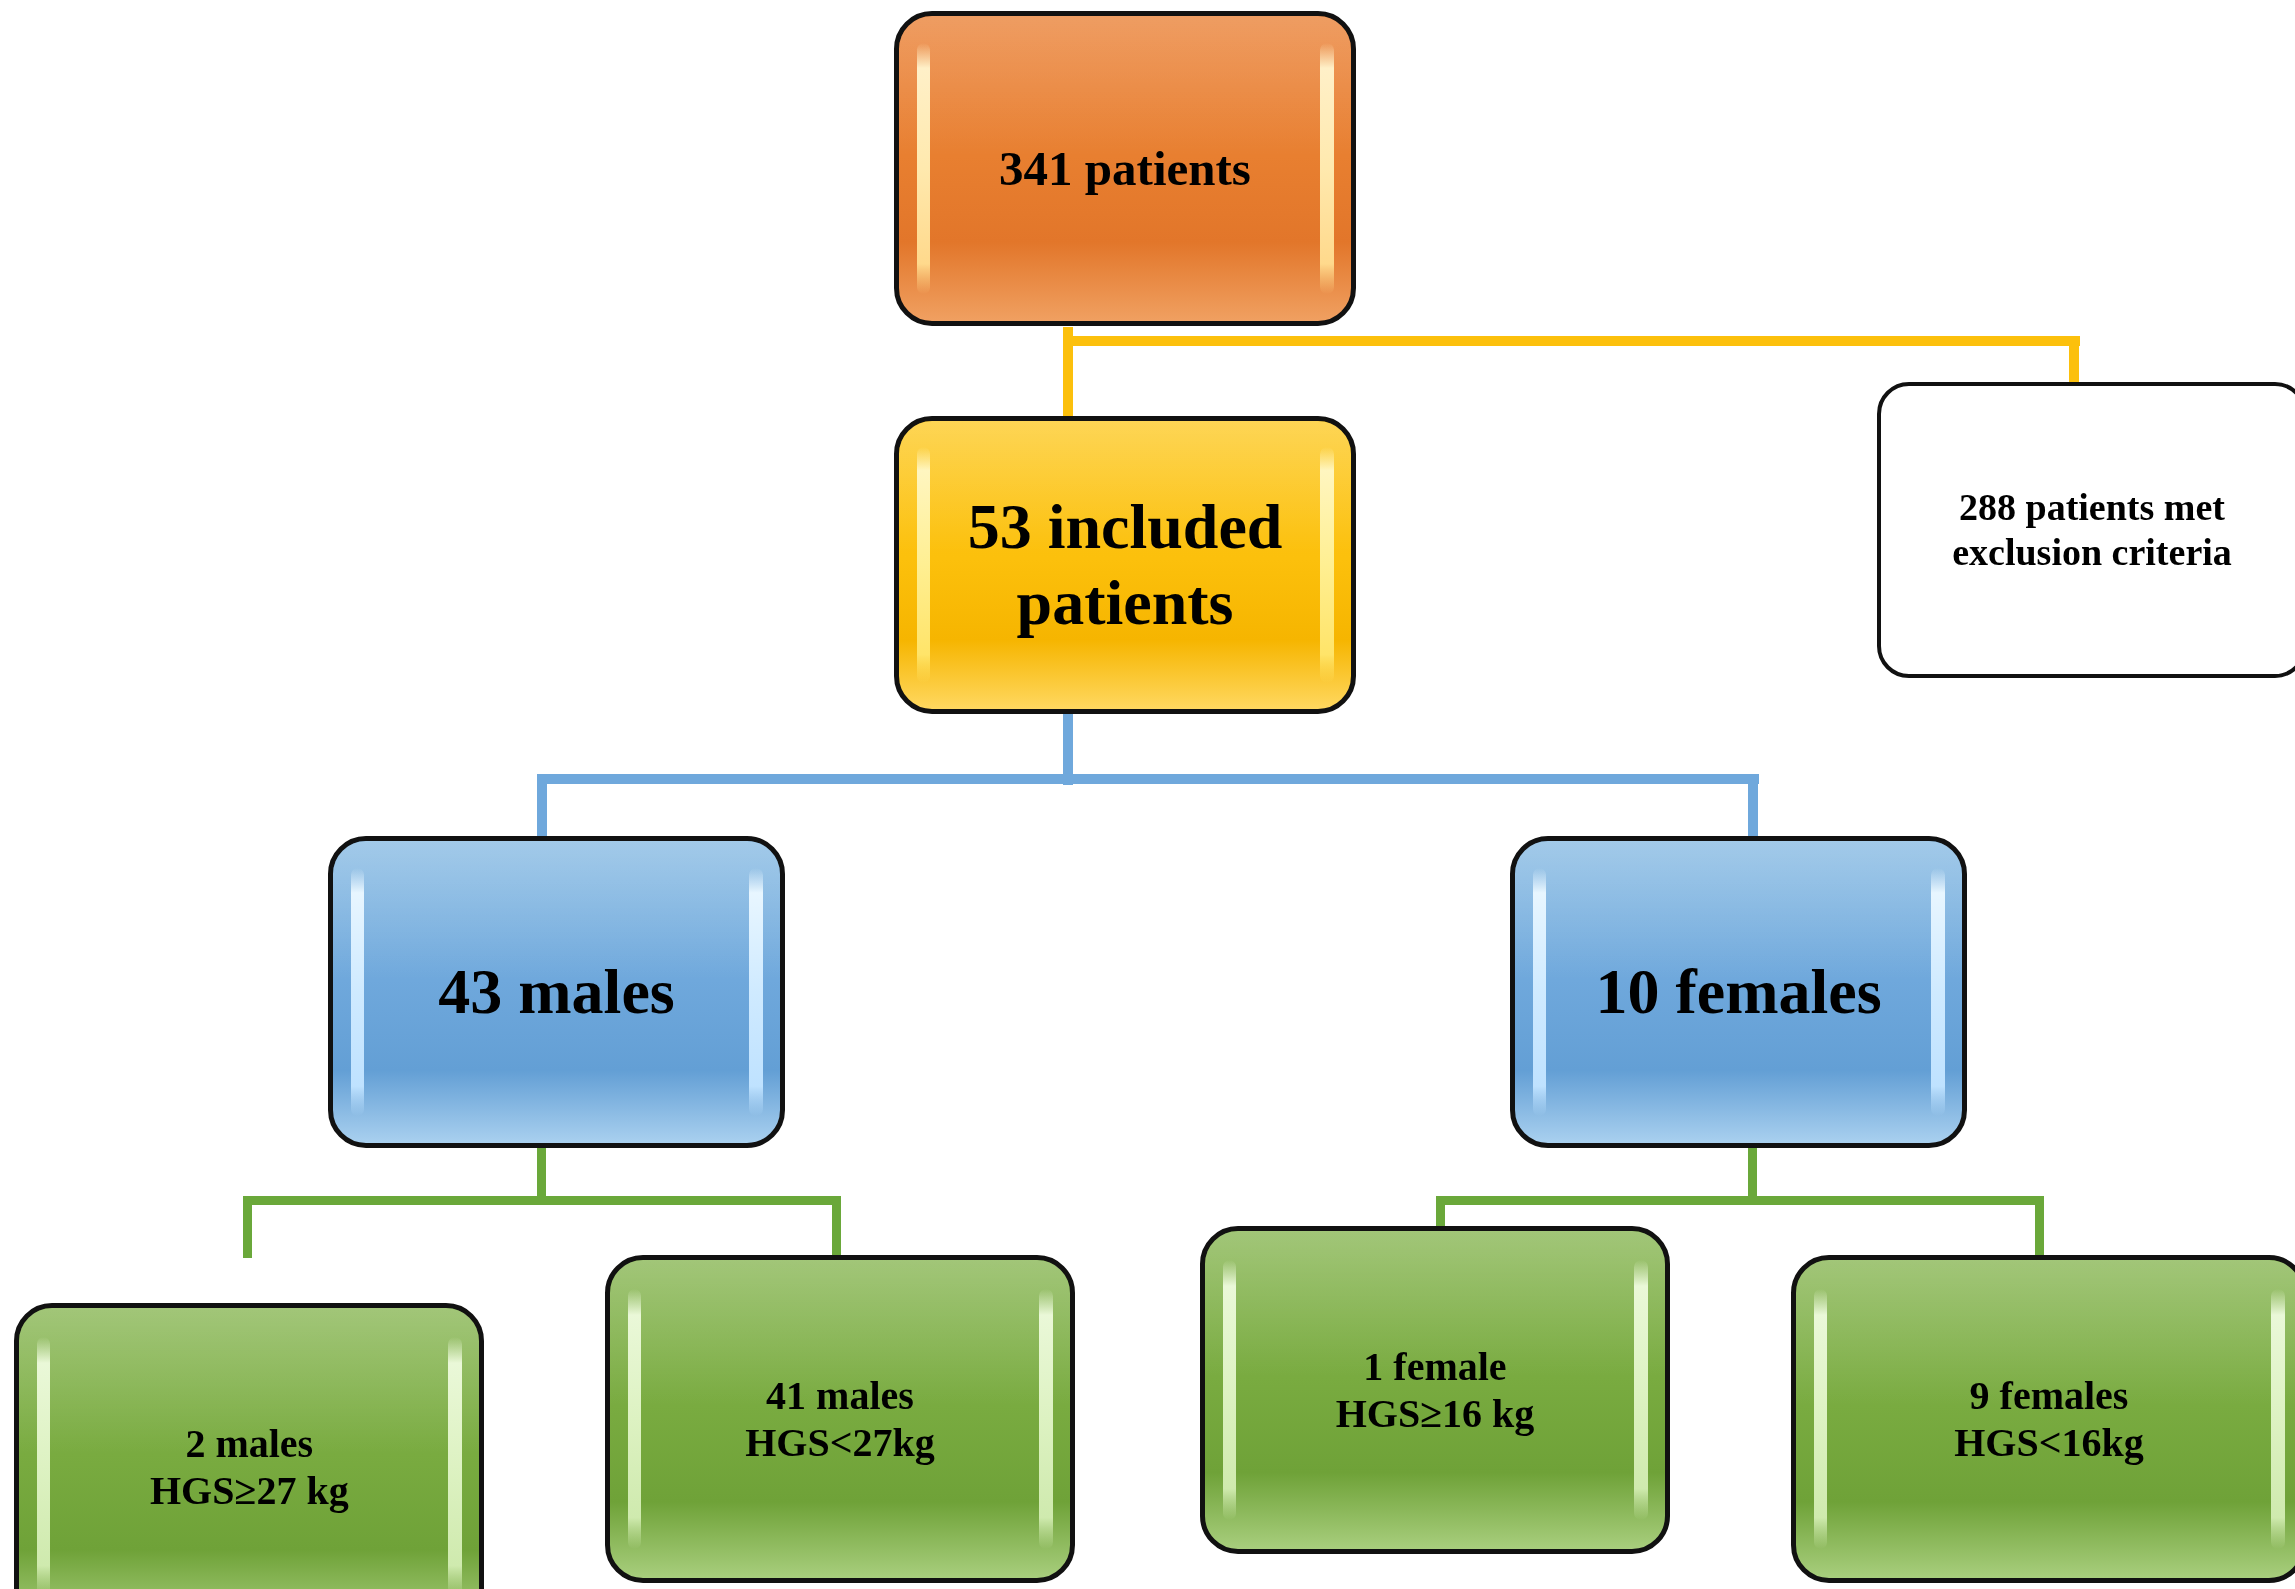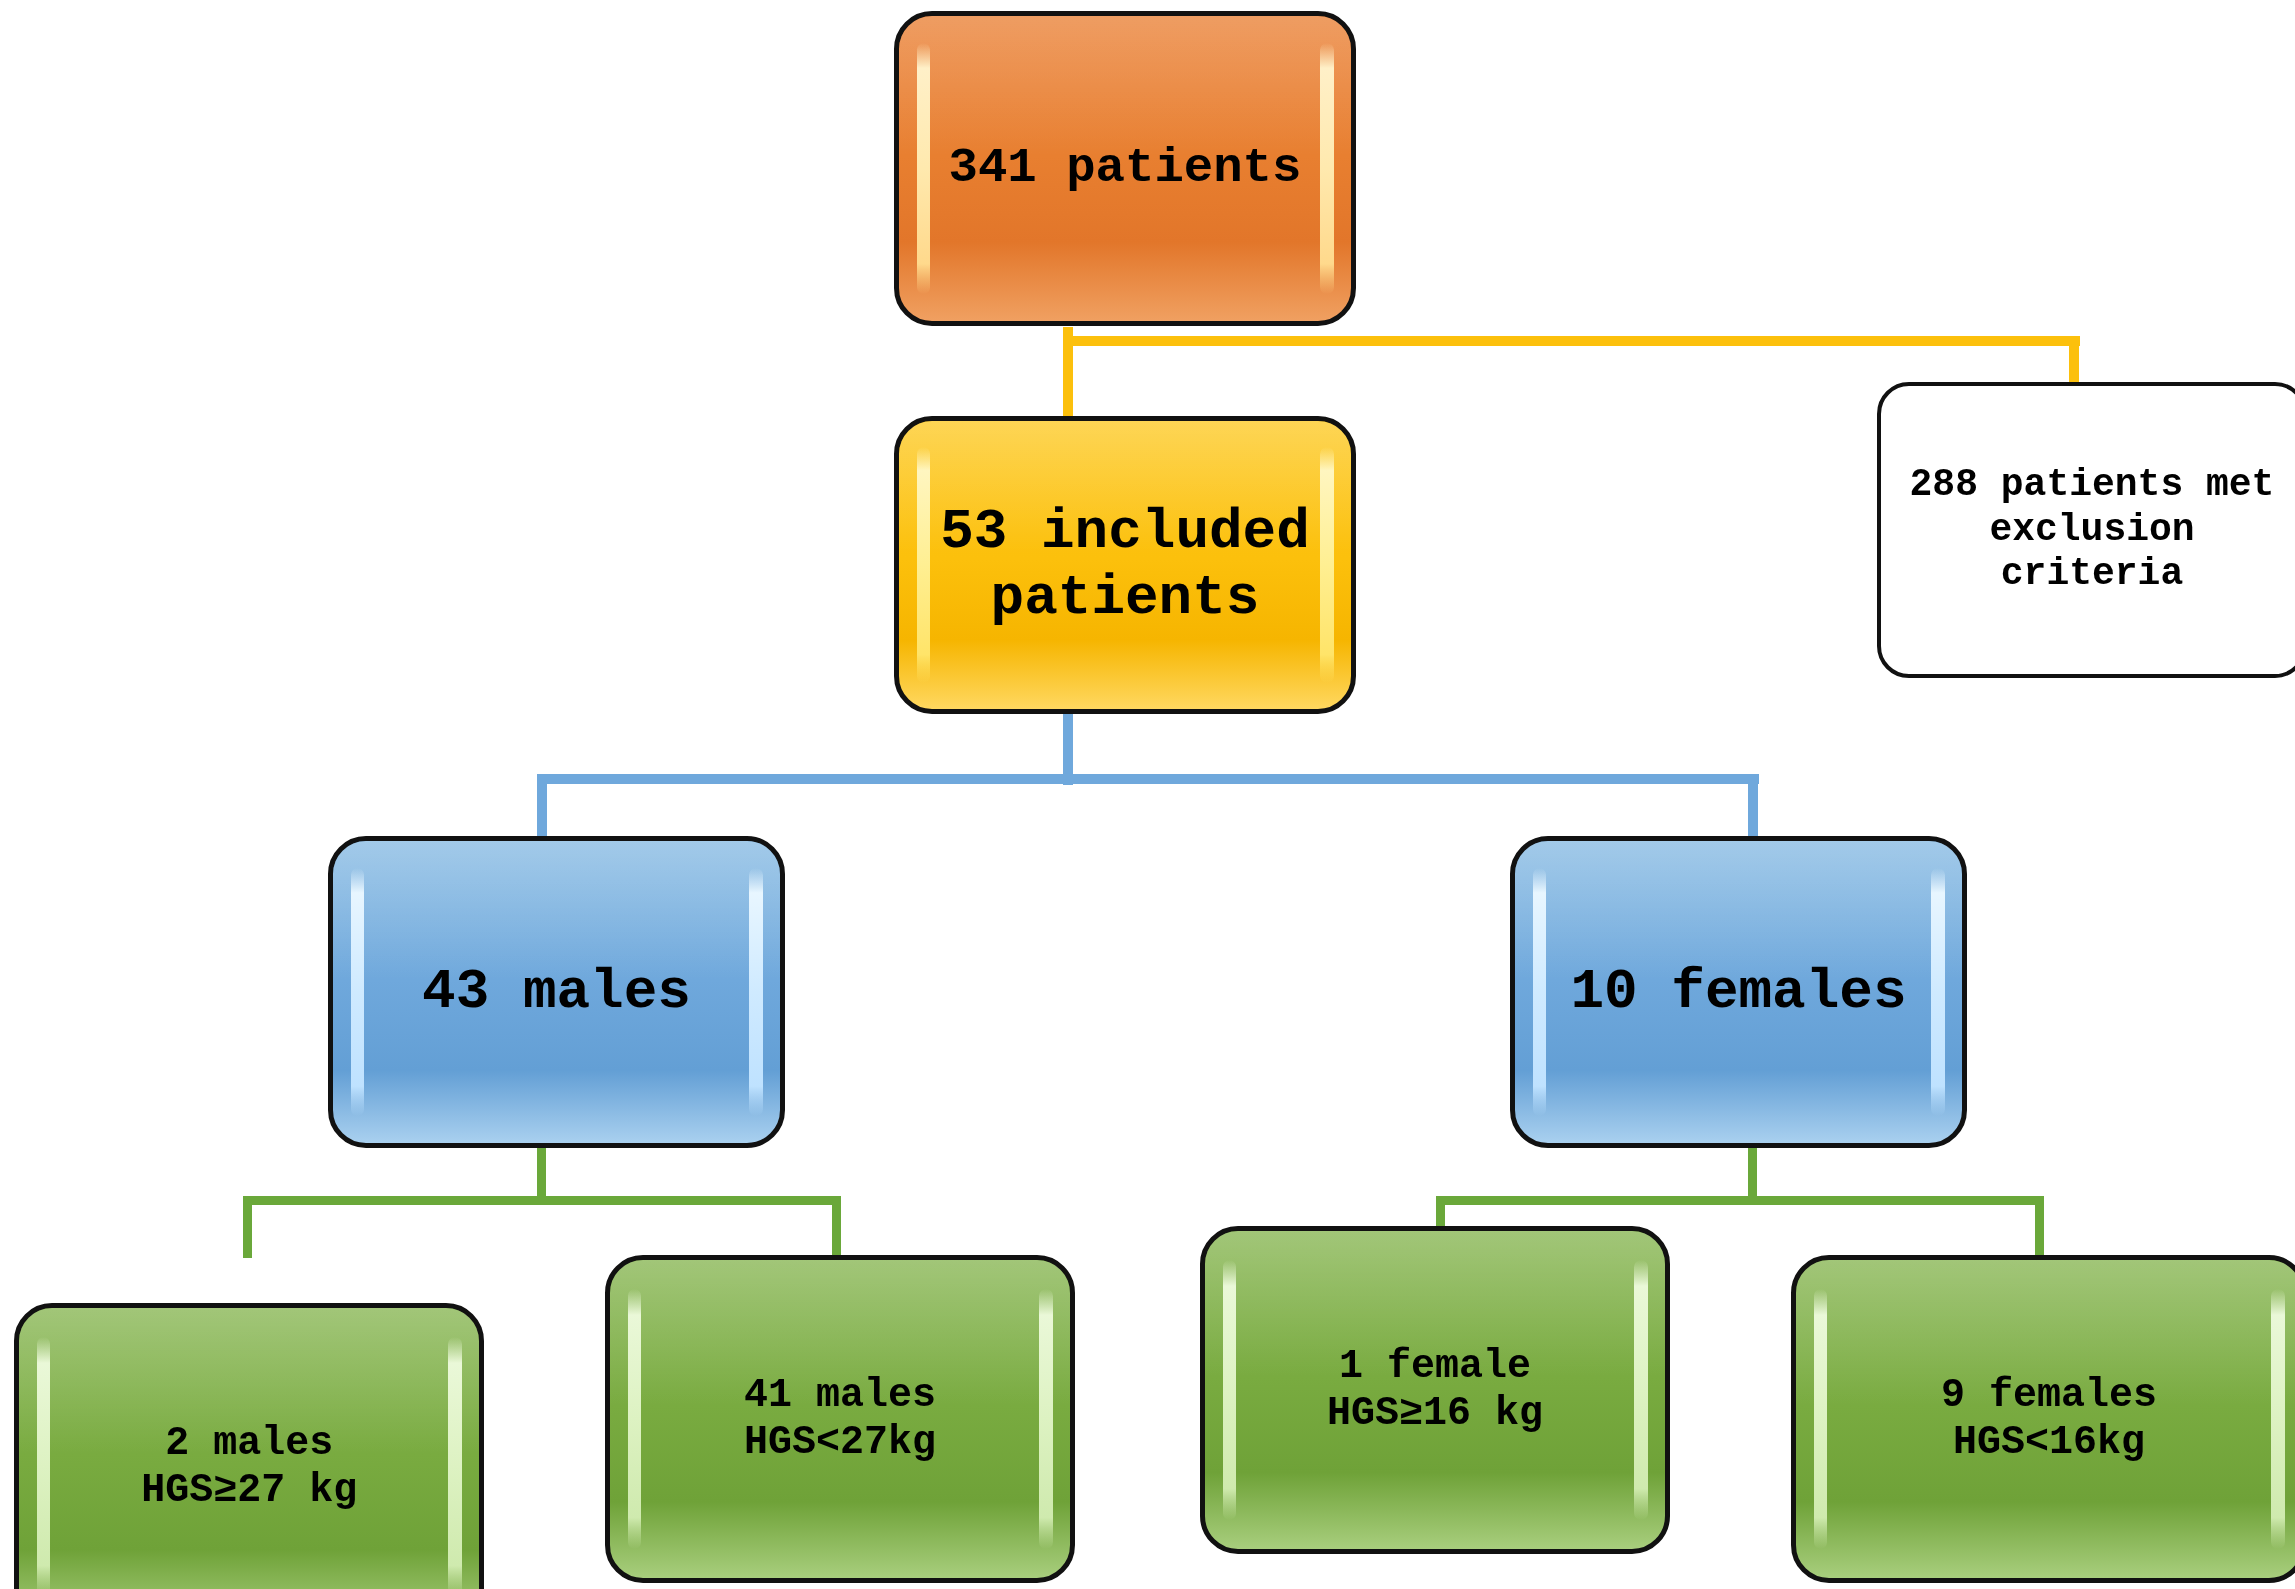--- a/index.html
+++ b/index.html
@@ -5,21 +5,21 @@
   html, body {
     margin: 0;
     padding: 0;
     background: #ffffff;
   }
   #canvas {
     position: relative;
     width: 2295px;
     height: 1589px;
     background: #ffffff;
-    font-family: Liberation Mono, monospace;
+    font-family: Liberation Serif, serif;
     overflow: hidden;
   }
 
   
   .node {
     position: absolute;
     box-sizing: border-box;
     border: 5.6px solid #111111;
     border-radius: 38px;
     display: flex;
@@ -110,21 +110,21 @@
 
   
   .n-white {
     background: #ffffff;
     border-width: 4.8px;
     border-radius: 32px;
   }
 
   
   .fs-xl  { font-size: 49px; }   
-  .fs-xxl { font-size: 56px; }   
+  .fs-xxl { font-size: 64px; }   
   .fs-md  { font-size: 40px; }   
   .fs-sm  { font-size: 38px; }   
 
   
   .line {
     position: absolute;
     z-index: 1;
   }
   .c-yellow { background: #fcc00c; }
   .c-blue   { background: #6fa8dc; }

